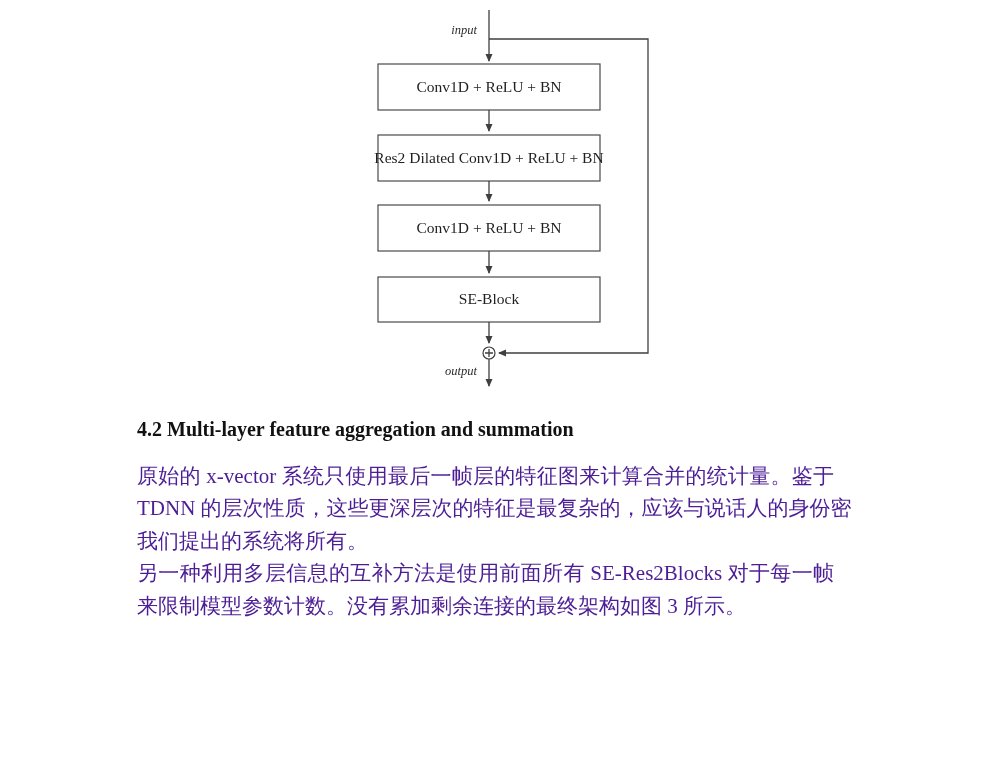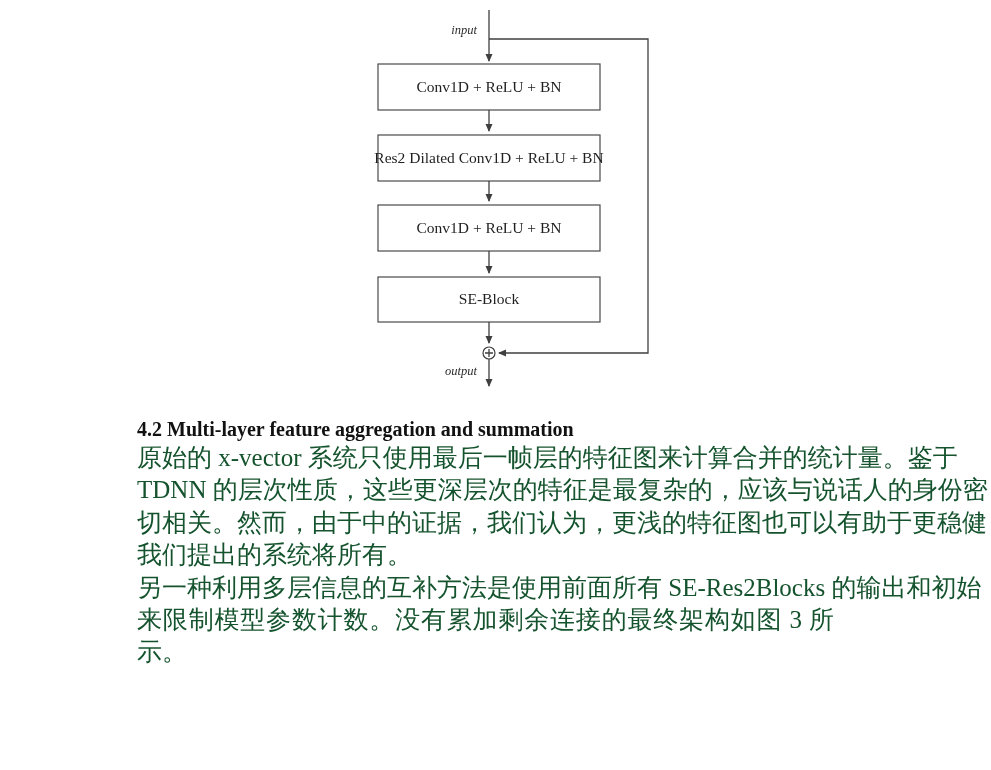--- a/index.html
+++ b/index.html
@@ -48,37 +48,37 @@
     stroke: #3f3f3f;
     stroke-width: 1.2;
   }
   .text-block {
     position: absolute;
     left: 137px;
     top: 416px;
     width: 697px;
   }
   .section-heading {
-    margin: 0 0 0 0;
+    margin: 0 0 18px 0;
     font-size: 20px;
     line-height: 26px;
     font-weight: bold;
     color: #111111;
   }
   .para {
     margin: 0;
   }
   .tline {
-    font-size: 25px;
+    font-size: 21px;
     line-height: 32.4px;
     text-align: justify;
     text-align-last: justify;
     text-justify: inter-character;
     white-space: nowrap;
-    color: #14532d;
+    color: #4c1d95;
   }
   .tline.last {
     text-align-last: left;
     white-space: normal;
   }
 </style>
 </head>
 <body>
 
 <svg class="figure-svg" width="991" height="400" viewBox="0 0 991 400">
@@ -125,21 +125,20 @@
   <path class="flow-line" d="M489,359 L489,386" marker-end="url(#arrow)"></path>
   <text class="io-label" x="477" y="375">output</text>
 </svg>
 
 <div class="text-block">
   <h2 class="section-heading">4.2 Multi-layer feature aggregation and summation</h2>
 
   <div class="para">
     <div class="tline">原始的 x-vector 系统只使用最后一帧层的特征图来计算合并的统计量。鉴于</div>
     <div class="tline">TDNN 的层次性质，这些更深层次的特征是最复杂的，应该与说话人的身份密</div>
-    <div class="tline">切相关。然而，由于中的证据，我们认为，更浅的特征图也可以有助于更稳健</div>
     <div class="tline last">我们提出的系统将所有。</div>
   </div>
 
   <div class="para">
-    <div class="tline">另一种利用多层信息的互补方法是使用前面所有 SE-Res2Blocks 的输出和初始</div>
+    <div class="tline">另一种利用多层信息的互补方法是使用前面所有 SE-Res2Blocks 对于每一帧</div>
     <div class="tline last">来限制模型参数计数。没有累加剩余连接的最终架构如图 3 所示。</div>
   </div>
 </div>
 
 </body></html>

